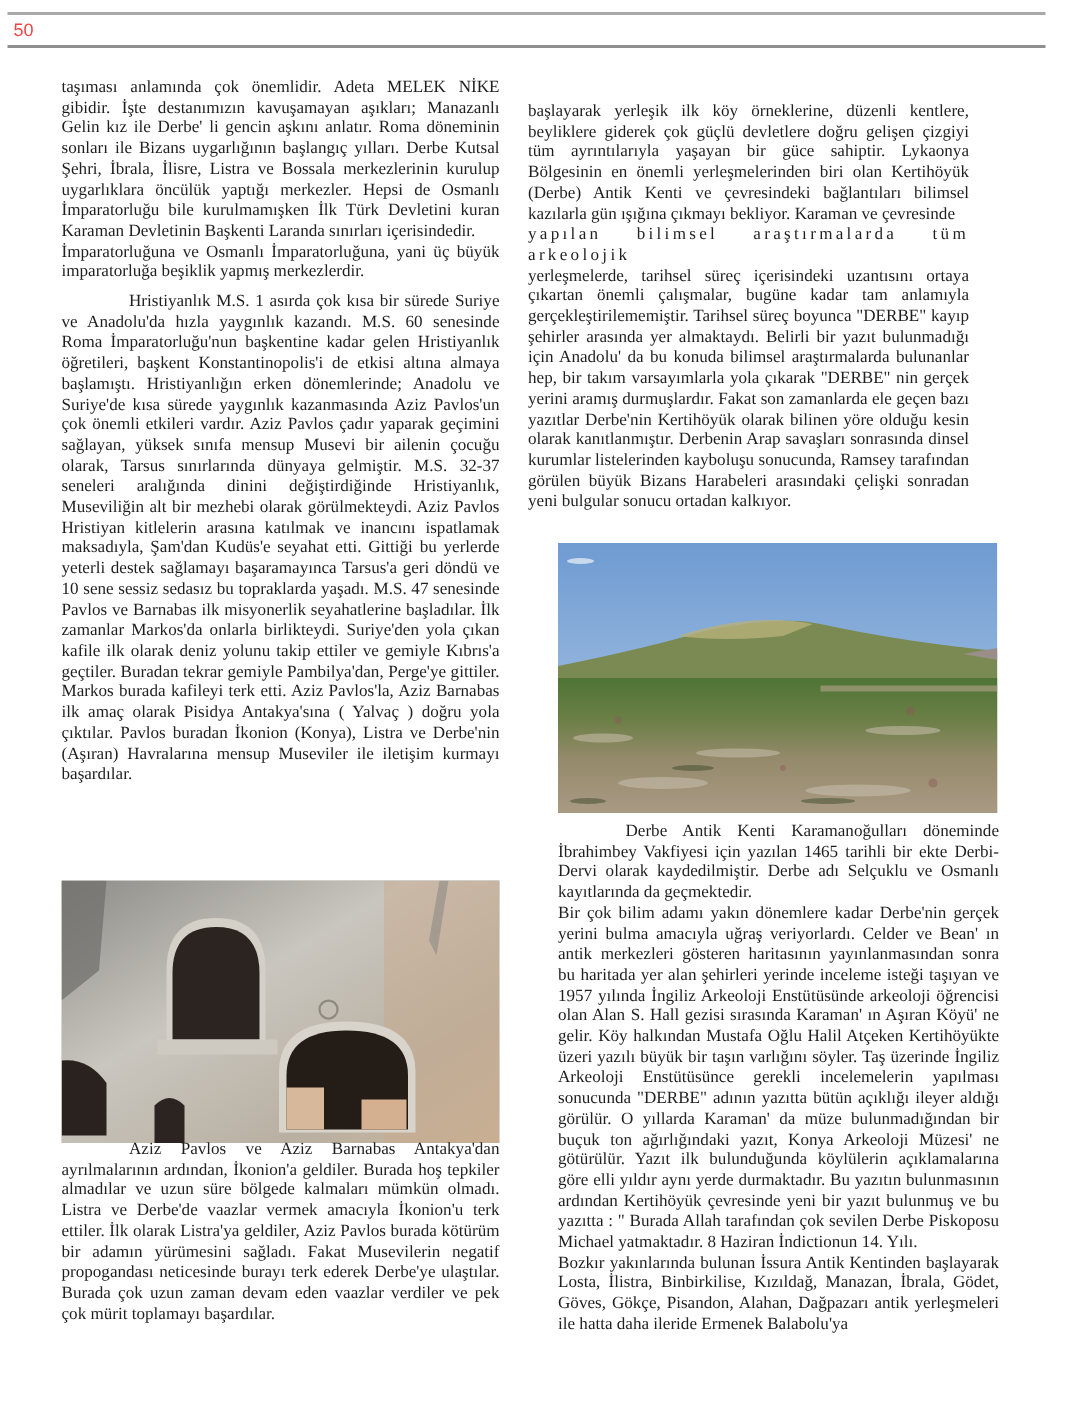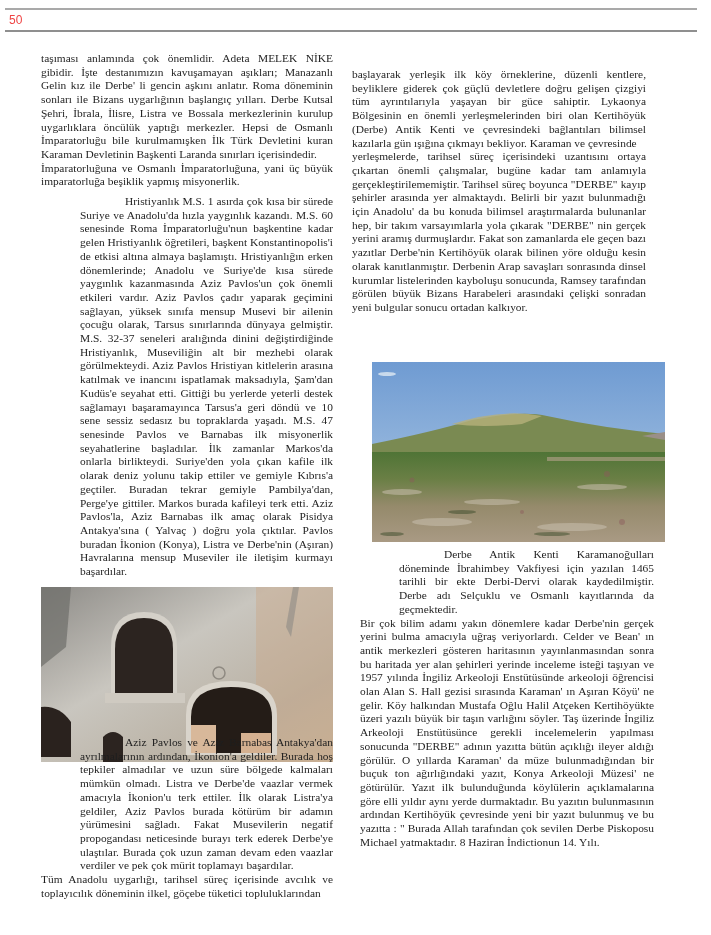--- a/index.html
+++ b/index.html
@@ -2,41 +2,41 @@
 <html><head>
 <meta charset="utf-8">
 <style>
   html, body { margin: 0; padding: 0; background: #ffffff; }
   body { width: 711px; height: 935px; position: relative; overflow: hidden; font-family: "Liberation Serif", "DejaVu Serif", serif; color: #1e1e1e; }
   .header { position: absolute; left: 5px; top: 8px; width: 692px; height: 20px; border-top: 2px solid #a9a9a9; border-bottom: 2px solid #8f8f8f; }
   .page-num { position: absolute; left: 4px; top: 1px; font-family: "Liberation Sans", "DejaVu Sans", sans-serif; font-size: 12px; color: #ef4444; line-height: 18px; }
   .running { position: absolute; left: 115px; top: 4px; font-family: "Liberation Mono", "DejaVu Sans Mono", monospace; font-size: 8.6px; color: #9a9a9a; letter-spacing: 0.3px; line-height: 12px; white-space: nowrap; }
   .col { position: absolute; font-size: 11.4px; line-height: 13.7px; text-align: justify; }
   .col p { margin: 0; }
-  .col p.indent { text-indent: 45px; margin-left: 39px; }
+  .col p.indent { text-indent: 45px; }
   .col p.gap { margin-top: 6px; }
   .col-left { left: 41px; top: 52px; width: 292px; }
   .col-right { left: 352px; top: 40px; width: 294px; margin-top: 28px; }
   .wide { letter-spacing: 2.2px; }
   .figure { position: absolute; overflow: hidden; }
   .fig-tombs { left: 41px; top: 587px; width: 292px; height: 175px; background: linear-gradient(180deg, #a9a59f 0%, #c7c4bc 35%, #b8b2a7 70%, #c6b6a0 100%); }
   .fig-mound { left: 372px; top: 362px; width: 293px; height: 180px; }
-  .text-after-left { position: absolute; left: 41px; top: 736px; width: 292px; }
-  .text-after-right { position: absolute; left: 360px; top: 548px; width: 294px; }
+  .text-after-left { position: absolute; left: 41px; top: 760px; width: 292px; }
+  .text-after-right { position: absolute; left: 372px; top: 548px; width: 294px; }
 </style>
 </head>
 <body>
 
 <div class="header">
   <span class="page-num">50</span>
 </div>
 
 <div class="col col-left">
   <p>taşıması anlamında çok önemlidir. Adeta MELEK NİKE gibidir. İşte destanımızın kavuşamayan aşıkları; Manazanlı Gelin kız ile Derbe' li gencin aşkını anlatır. Roma döneminin sonları ile Bizans uygarlığının başlangıç yılları. Derbe Kutsal Şehri, İbrala, İlisre, Listra ve Bossala merkezlerinin kurulup uygarlıklara öncülük yaptığı merkezler. Hepsi de Osmanlı İmparatorluğu bile kurulmamışken İlk Türk Devletini kuran Karaman Devletinin Başkenti Laranda sınırları içerisindedir.</p>
-  <p>İmparatorluğuna ve Osmanlı İmparatorluğuna, yani üç büyük imparatorluğa beşiklik yapmış misyonerlik.</p>
+  <p>İmparatorluğuna ve Osmanlı İmparatorluğuna, yani üç büyük imparatorluğa beşiklik yapmış merkezlerdir.</p>
   <p class="indent gap">Hristiyanlık M.S. 1 asırda çok kısa bir sürede Suriye ve Anadolu'da hızla yaygınlık kazandı. M.S. 60 senesinde Roma İmparatorluğu'nun başkentine kadar gelen Hristiyanlık öğretileri, başkent Konstantinopolis'i de etkisi altına almaya başlamıştı. Hristiyanlığın erken dönemlerinde; Anadolu ve Suriye'de kısa sürede yaygınlık kazanmasında Aziz Pavlos'un çok önemli etkileri vardır. Aziz Pavlos çadır yaparak geçimini sağlayan, yüksek sınıfa mensup Musevi bir ailenin çocuğu olarak, Tarsus sınırlarında dünyaya gelmiştir. M.S. 32-37 seneleri aralığında dinini değiştirdiğinde Hristiyanlık, Museviliğin alt bir mezhebi olarak görülmekteydi. Aziz Pavlos Hristiyan kitlelerin arasına katılmak ve inancını ispatlamak maksadıyla,  Şam'dan Kudüs'e seyahat etti. Gittiği bu yerlerde yeterli destek sağlamayı başaramayınca Tarsus'a geri döndü ve 10 sene sessiz sedasız bu topraklarda yaşadı. M.S. 47 senesinde Pavlos ve Barnabas ilk misyonerlik seyahatlerine başladılar. İlk zamanlar Markos'da onlarla birlikteydi. Suriye'den yola çıkan kafile ilk olarak deniz yolunu takip ettiler ve gemiyle Kıbrıs'a geçtiler. Buradan tekrar gemiyle Pambilya'dan, Perge'ye gittiler. Markos burada kafileyi terk etti. Aziz Pavlos'la, Aziz Barnabas ilk amaç olarak Pisidya Antakya'sına ( Yalvaç ) doğru yola çıktılar. Pavlos buradan İkonion (Konya), Listra  ve Derbe'nin (Aşıran) Havralarına mensup Museviler ile iletişim kurmayı başardılar.</p>
 </div>
 
 <div class="figure fig-tombs" title="Rock-cut arched tomb niches carved into a limestone cliff">
   <svg width="292" height="175" viewBox="0 0 292 175">
     <defs>
       <linearGradient id="rock" x1="0" y1="0" x2="1" y2="1">
         <stop offset="0" stop-color="#8e8c88"></stop>
         <stop offset="0.4" stop-color="#c9c6bf"></stop>
         <stop offset="0.75" stop-color="#b9b0a2"></stop>
@@ -55,25 +55,25 @@
     <rect x="200" y="146" width="30" height="20" fill="#d4b090"></rect>
     <circle cx="178" cy="86" r="6" fill="none" stroke="#8f8a82" stroke-width="1.5"></circle>
     <path d="M0 120 Q18 118 30 135 L30 170 L0 170 Z" fill="#2a221e"></path>
     <path d="M62 175 L62 150 Q72 140 82 150 L82 175 Z" fill="#2c2420"></path>
     <path d="M245 40 L252 0 L258 0 L250 50 Z" fill="#8d8a86" opacity="0.6"></path>
   </svg>
 </div>
 
 <div class="col text-after-left">
   <p class="indent">Aziz Pavlos ve Aziz Barnabas Antakya'dan ayrılmalarının ardından, İkonion'a geldiler. Burada hoş tepkiler almadılar ve uzun süre bölgede kalmaları mümkün olmadı. Listra ve Derbe'de vaazlar vermek amacıyla İkonion'u terk ettiler. İlk olarak Listra'ya geldiler, Aziz Pavlos burada kötürüm bir adamın yürümesini sağladı. Fakat Musevilerin negatif propogandası neticesinde burayı terk ederek Derbe'ye ulaştılar. Burada çok uzun zaman devam eden vaazlar verdiler ve pek çok mürit toplamayı başardılar.</p>
-  <p>Tüm Anadolu uygarlığı, tarihsel süreç içerisinde avcılık ve toplayıcılık döneminin ilkel, göçebe tüketici topluluklarından</p>
 </div>
 
 <div class="col col-right">
   <p>başlayarak yerleşik ilk köy örneklerine, düzenli kentlere, beyliklere giderek çok güçlü devletlere doğru gelişen çizgiyi tüm ayrıntılarıyla yaşayan bir güce sahiptir. Lykaonya Bölgesinin en önemli yerleşmelerinden biri olan Kertihöyük (Derbe) Antik Kenti ve çevresindeki bağlantıları bilimsel kazılarla gün ışığına çıkmayı bekliyor. Karaman ve çevresinde</p>
+  <p class="wide" style="text-align-last:justify;">yapılan bilimsel araştırmalarda tüm arkeolojik</p>
   <p>yerleşmelerde, tarihsel süreç içerisindeki uzantısını ortaya çıkartan önemli çalışmalar, bugüne kadar tam anlamıyla gerçekleştirilememiştir. Tarihsel süreç boyunca "DERBE" kayıp şehirler arasında yer almaktaydı. Belirli bir yazıt bulunmadığı için Anadolu' da bu konuda bilimsel araştırmalarda bulunanlar hep, bir takım varsayımlarla yola çıkarak "DERBE" nin gerçek yerini aramış durmuşlardır. Fakat son zamanlarda ele geçen bazı yazıtlar Derbe'nin Kertihöyük olarak bilinen yöre olduğu kesin olarak kanıtlanmıştır. Derbenin Arap savaşları sonrasında dinsel kurumlar listelerinden kayboluşu sonucunda, Ramsey tarafından görülen büyük Bizans Harabeleri arasındaki çelişki sonradan yeni bulgular sonucu ortadan kalkıyor.</p>
 </div>
 
 <div class="figure fig-mound" title="Grassy mound of Kertihöyük under a blue sky">
   <svg width="293" height="180" viewBox="0 0 293 180">
     <defs>
       <linearGradient id="sky" x1="0" y1="0" x2="0" y2="1">
         <stop offset="0" stop-color="#6f9bd2"></stop>
         <stop offset="1" stop-color="#b4cde6"></stop>
       </linearGradient>
@@ -108,13 +108,14 @@
       <ellipse cx="90" cy="150" rx="14" ry="2"></ellipse>
       <ellipse cx="180" cy="172" rx="18" ry="2"></ellipse>
       <ellipse cx="20" cy="172" rx="12" ry="2"></ellipse>
     </g>
   </svg>
 </div>
 
 <div class="col text-after-right">
   <p class="indent">Derbe Antik Kenti Karamanoğulları döneminde İbrahimbey Vakfiyesi için yazılan 1465 tarihli bir ekte Derbi-Dervi olarak kaydedilmiştir. Derbe adı Selçuklu ve Osmanlı kayıtlarında da geçmektedir.</p>
   <p>Bir çok bilim adamı yakın dönemlere kadar Derbe'nin gerçek yerini bulma amacıyla uğraş veriyorlardı. Celder ve Bean' ın antik merkezleri gösteren haritasının yayınlanmasından sonra bu haritada yer alan şehirleri yerinde inceleme isteği taşıyan ve 1957 yılında İngiliz Arkeoloji Enstütüsünde arkeoloji öğrencisi olan Alan S. Hall gezisi sırasında Karaman' ın Aşıran Köyü' ne gelir. Köy halkından Mustafa Oğlu Halil Atçeken Kertihöyükte üzeri yazılı büyük bir taşın varlığını söyler. Taş üzerinde İngiliz Arkeoloji Enstütüsünce gerekli incelemelerin yapılması sonucunda "DERBE" adının yazıtta bütün açıklığı ileyer aldığı görülür. O yıllarda Karaman' da müze bulunmadığından bir buçuk ton ağırlığındaki yazıt, Konya Arkeoloji Müzesi' ne götürülür. Yazıt ilk bulunduğunda köylülerin açıklamalarına göre elli yıldır aynı yerde durmaktadır. Bu yazıtın bulunmasının ardından Kertihöyük çevresinde yeni bir yazıt bulunmuş ve bu yazıtta  : " Burada Allah tarafından çok sevilen Derbe Piskoposu Michael yatmaktadır. 8 Haziran İndictionun 14. Yılı.</p>
+  <p>Bozkır yakınlarında bulunan İssura Antik Kentinden başlayarak Losta, İlistra, Binbirkilise, Kızıldağ, Manazan, İbrala,  Gödet, Göves, Gökçe, Pisandon, Alahan, Dağpazarı antik yerleşmeleri ile hatta daha ileride Ermenek Balabolu'ya</p>
 </div>
 
 </body></html>

